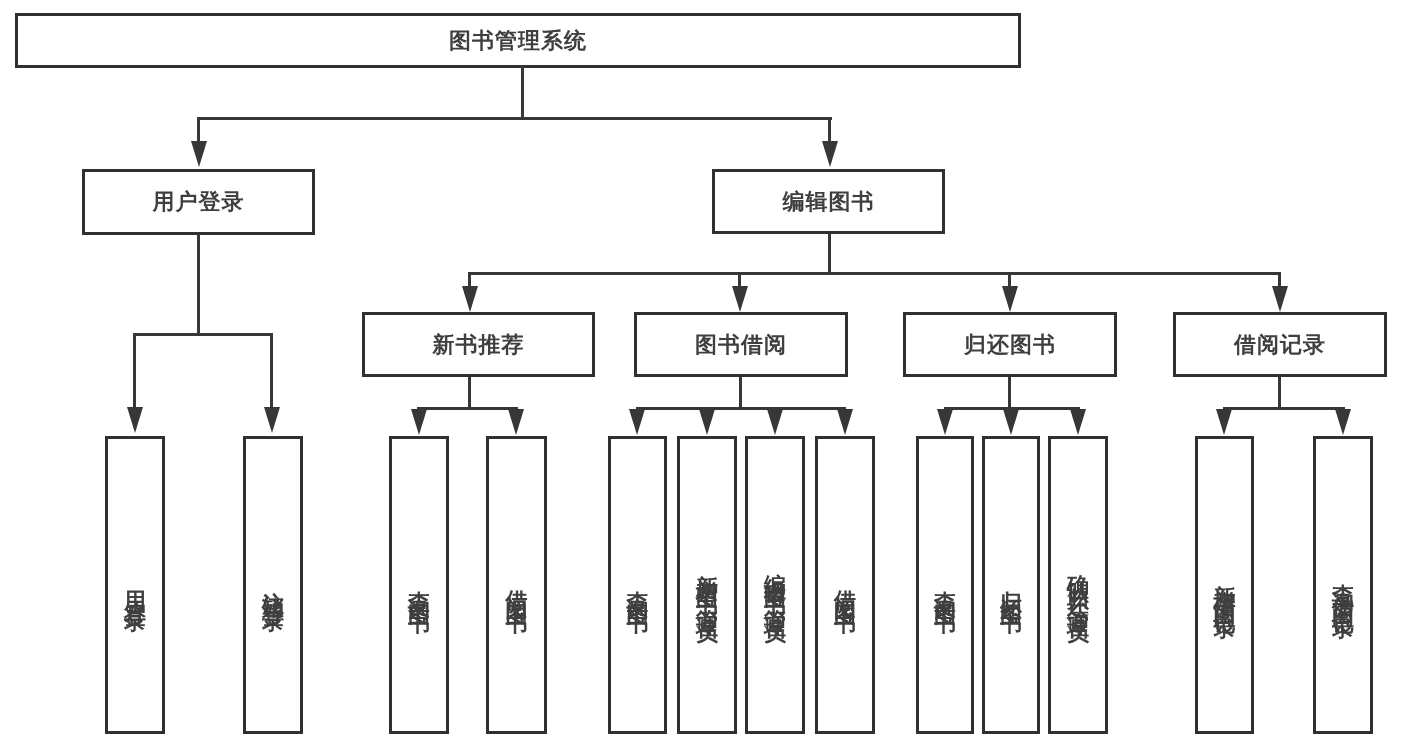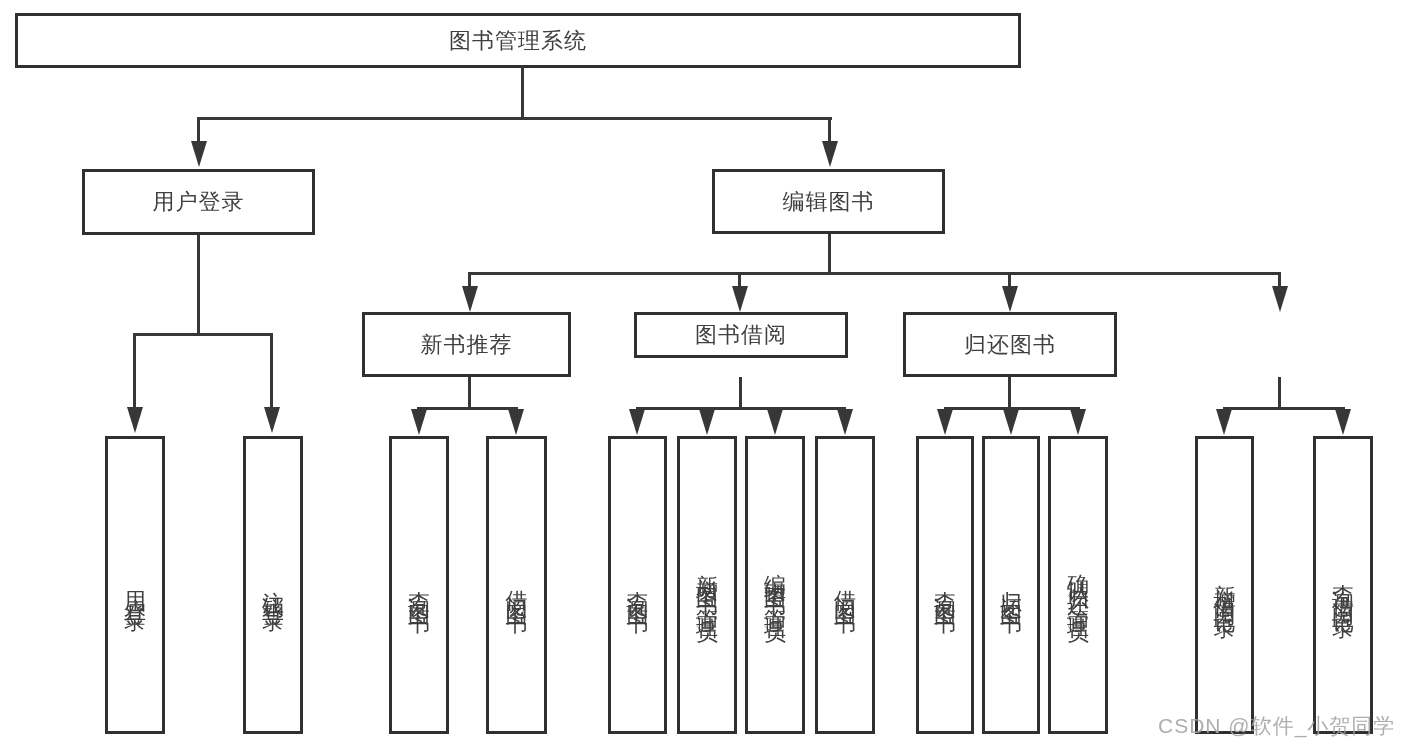--- a/index.html
+++ b/index.html
@@ -14,20 +14,21 @@
     position:absolute;
     box-sizing:border-box;
     border:3px solid #303030;
     background:#ffffff;
     display:flex;
     align-items:center;
     justify-content:center;
     color:#3f3f3f;
     font-size:22px;
     letter-spacing:1px;
+    font-weight:bold;
   }
   .box.v{
     writing-mode:vertical-rl;
     letter-spacing:7px;
     line-height:1;
     padding-top:4px;
   }
   .ln{
     position:absolute;
     background:#373737;
@@ -77,23 +78,24 @@
   <div class="ln" style="left:469px;top:272px;width:812px;height:3px"></div>
   <div class="ln" style="left:468px;top:272px;width:3px;height:16px"></div>
   <div class="ln" style="left:738px;top:272px;width:3px;height:16px"></div>
   <div class="ln" style="left:1008px;top:272px;width:3px;height:16px"></div>
   <div class="ln" style="left:1278px;top:272px;width:3px;height:16px"></div>
   <div class="ar" style="left:462px;top:286px"></div>
   <div class="ar" style="left:732px;top:286px"></div>
   <div class="ar" style="left:1002px;top:286px"></div>
   <div class="ar" style="left:1272px;top:286px"></div>
 
-  <div class="box h" style="left:362px;top:312px;width:209px;height:65px">新书推荐</div>
-  <div class="box h" style="left:634px;top:312px;width:214px;height:46px">图书借阅</div>
+  <div class="box h" style="left:362px;top:312px;width:233px;height:65px">新书推荐</div>
+  <div class="box h" style="left:634px;top:312px;width:214px;height:65px">图书借阅</div>
   <div class="box h" style="left:903px;top:312px;width:214px;height:65px">归还图书</div>
+  <div class="box h" style="left:1173px;top:312px;width:214px;height:65px">借阅记录</div>
 
   <div class="ln" style="left:468px;top:377px;width:3px;height:32px"></div>
   <div class="ln" style="left:417px;top:407px;width:101px;height:3px"></div>
   <div class="ar" style="left:411px;top:409px"></div>
   <div class="ar" style="left:508px;top:409px"></div>
 
   <div class="ln" style="left:739px;top:377px;width:3px;height:32px"></div>
   <div class="ln" style="left:636px;top:407px;width:210px;height:3px"></div>
   <div class="ar" style="left:629px;top:409px"></div>
   <div class="ar" style="left:699px;top:409px"></div>
@@ -122,15 +124,14 @@
   <div class="box v" style="left:745px;top:436px;width:60px;height:298px">编辑图书（管理员）</div>
   <div class="box v" style="left:815px;top:436px;width:60px;height:298px">借阅图书</div>
 
   <div class="box v" style="left:916px;top:436px;width:58px;height:298px">查询图书</div>
   <div class="box v" style="left:982px;top:436px;width:58px;height:298px">归还图书</div>
   <div class="box v" style="left:1048px;top:436px;width:60px;height:298px">确认归还（管理员）</div>
 
   <div class="box v" style="left:1195px;top:436px;width:59px;height:298px">新增借阅记录</div>
   <div class="box v" style="left:1313px;top:436px;width:60px;height:298px">查询借阅记录</div>
 
-  <div class="watermark">CSDN @软件_小贺同学</div>
 
 </div>
 
 </body></html>

